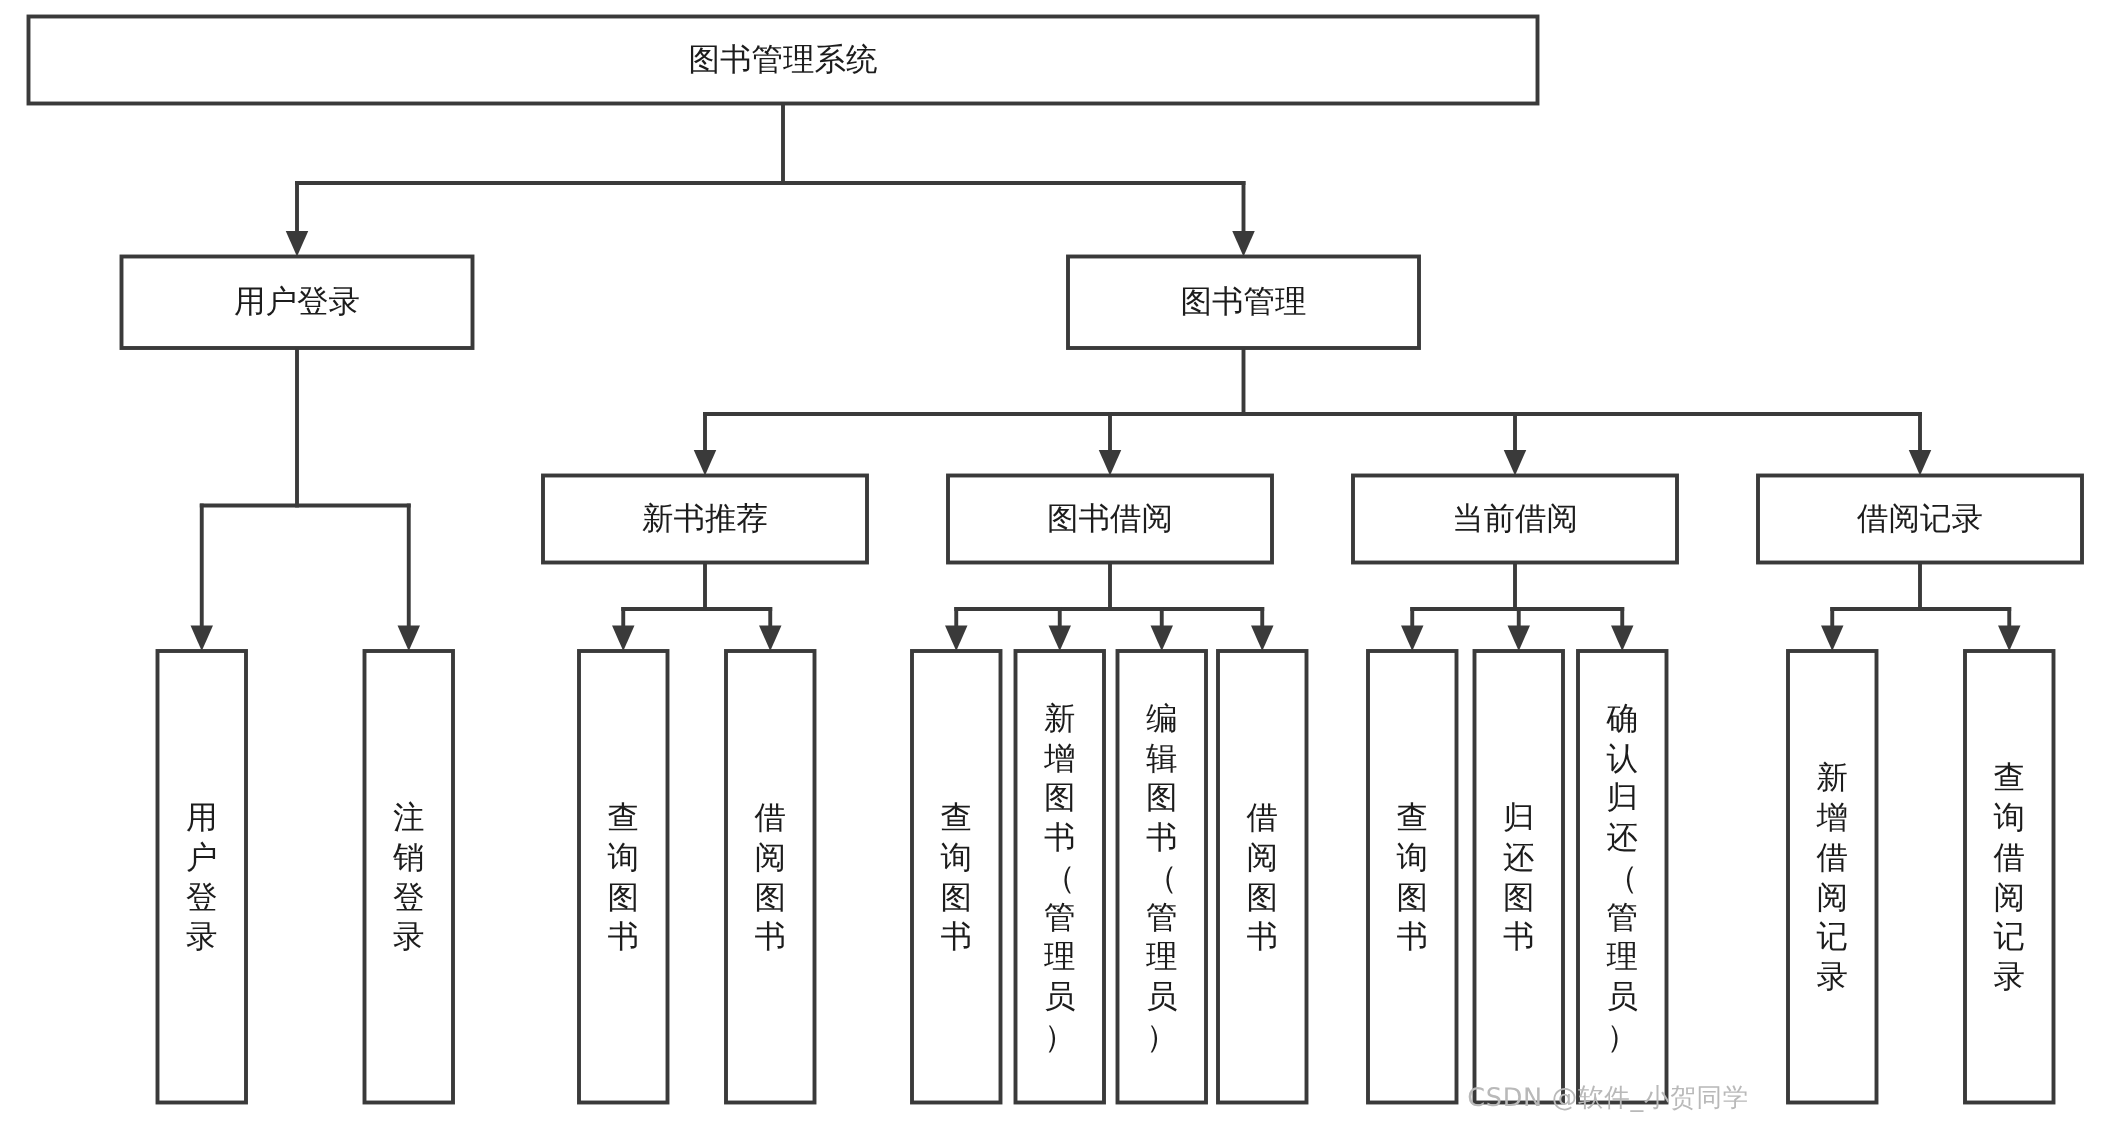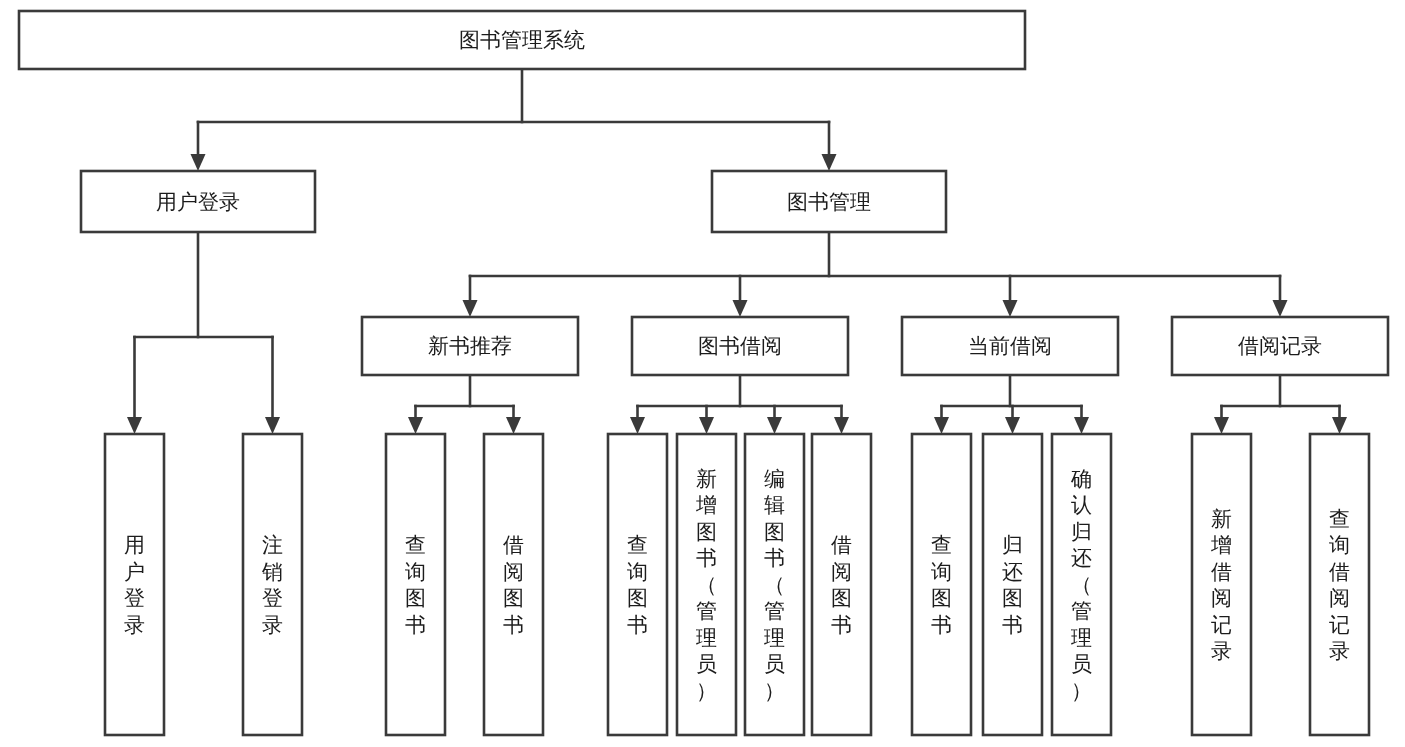--- a/index.html
+++ b/index.html
@@ -216,13 +216,14 @@
         <g>
           <rect class="node-box" x="1192" y="434" width="59" height="301"></rect>
           <text class="node-label-v" x="1221.5" y="525.67"><tspan x="1221.5" dy="0">新</tspan><tspan x="1221.5" dy="26.5">增</tspan><tspan x="1221.5" dy="26.5">借</tspan><tspan x="1221.5" dy="26.5">阅</tspan><tspan x="1221.5" dy="26.5">记</tspan><tspan x="1221.5" dy="26.5">录</tspan></text>
         </g>
         <g>
           <rect class="node-box" x="1310" y="434" width="59" height="301"></rect>
           <text class="node-label-v" x="1339.5" y="525.67"><tspan x="1339.5" dy="0">查</tspan><tspan x="1339.5" dy="26.5">询</tspan><tspan x="1339.5" dy="26.5">借</tspan><tspan x="1339.5" dy="26.5">阅</tspan><tspan x="1339.5" dy="26.5">记</tspan><tspan x="1339.5" dy="26.5">录</tspan></text>
         </g>
       </g>
   </svg>
+  <div class="watermark">CSDN @软件_小贺同学</div>
 </div>
 
 </body></html>

